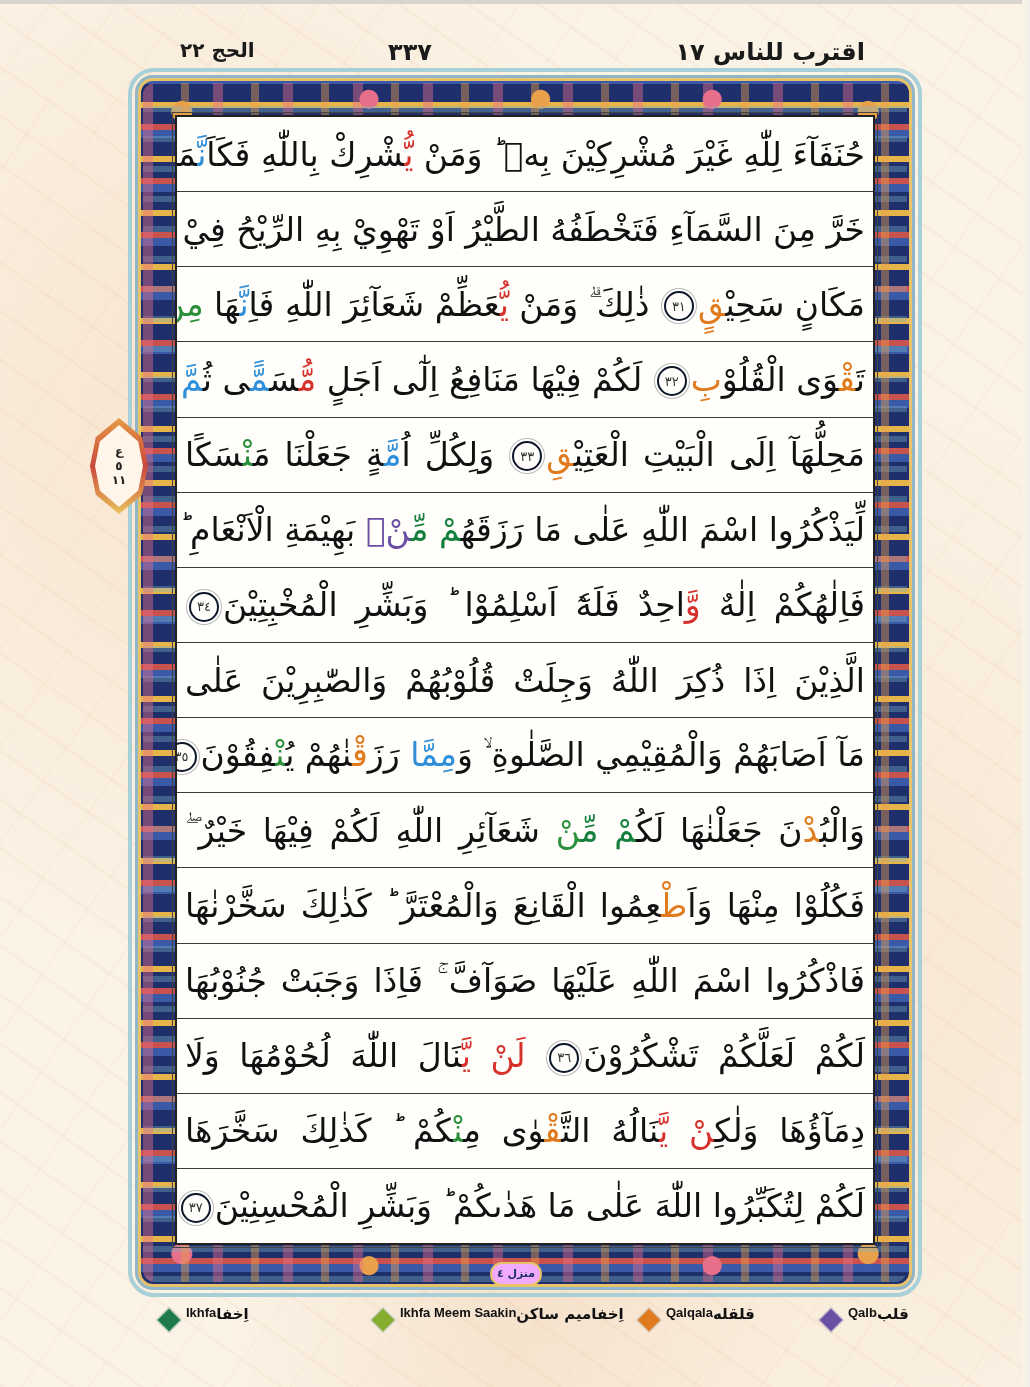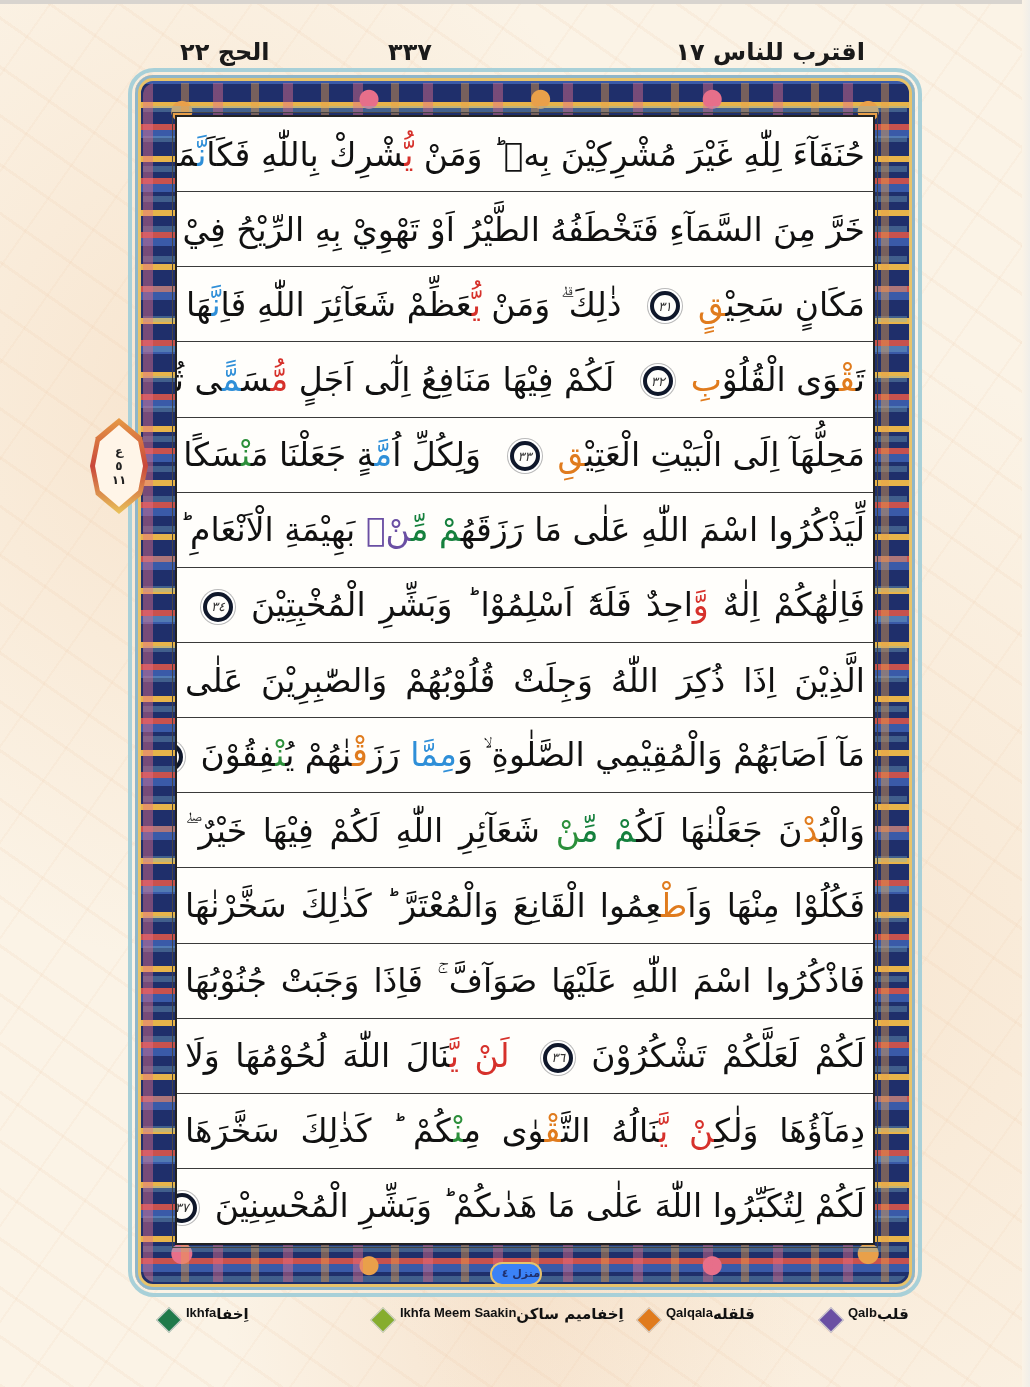--- a/index.html
+++ b/index.html
@@ -19,21 +19,21 @@
     .right-shadow { position:absolute; right:0; top:0; width:8px; height:1387px; background:linear-gradient(90deg,#fbf3e6,#f0eee9); }
 
     
     .header { position:absolute; top:38px; left:0; width:1030px; height:40px; }
     .hdr-left, .hdr-center, .hdr-right {
       position:absolute; top:0; font-family:"DejaVu Sans", sans-serif; color:#1a1a1a;
       direction: rtl;
     }
     .hdr-right { right:165px; font-size:24px; font-weight:bold; }
     .hdr-center { left:0; width:820px; text-align:center; font-size:24px; font-weight:bold; direction:ltr; }
-    .hdr-left { left:180px; font-size:24px; font-weight:bold; }
+    .hdr-left { left:180px; font-size:20px; font-weight:bold; }
 
     
     .frame {
       position:absolute; left:135px; top:75px; width:780px; height:1215px;
       border-radius: 18px;
       background:
         radial-gradient(circle at 6% 3%, #e9a04a 0 10px, transparent 11px),
         radial-gradient(circle at 30% 2%, #e76f8a 0 9px, transparent 10px),
         radial-gradient(circle at 52% 2%, #e9a04a 0 9px, transparent 10px),
         radial-gradient(circle at 74% 2%, #e76f8a 0 9px, transparent 10px),
@@ -68,23 +68,23 @@
       flex:1; display:flex; align-items:center; justify-content:space-between;
       direction: rtl; padding: 0 8px;
       border-bottom:1.5px solid #3a3a3a;
       font-family:"DejaVu Sans", sans-serif; font-size:33px; line-height:1; color:#111;
       white-space:nowrap; overflow:hidden;
     }
     .line:last-child { border-bottom:none; }
     .line .txt { display:inline-block; width:100%; text-align:justify; text-align-last:justify; }
     .ayah {
       display:inline-flex; align-items:center; justify-content:center;
-      width:30px; height:30px; margin:0 18px; border-radius:50%;
-      border:4px solid #0f172a; box-shadow:0 0 0 2px #fff, 0 0 0 3px #b9b9b9;
-      font-size:13px; color:#333; vertical-align:middle;font-style:italic;
+      width:30px; height:30px; margin:0 4px; border-radius:50%;
+      border:2px solid #0f172a; box-shadow:0 0 0 2px #fff, 0 0 0 3px #b9b9b9;
+      font-size:13px; color:#333; vertical-align:middle;
     }
     .c-red { color:#d6312b; }
     .c-blue { color:#2f8fd8; }
     .c-orange { color:#e07b1d; }
     .c-green { color:#2c8f3a; }
     .c-purple { color:#6a4fa3; }
     .c-pink { color:#15803d; }
 
     
     .ruku {
@@ -96,22 +96,22 @@
     }
     .ruku-border {
       position:absolute; left:90px; top:418px; width:58px; height:96px;
       background:linear-gradient(180deg,#e69a45,#c9473b,#e9c35a);
       clip-path: polygon(50% 0, 70% 10%, 90% 20%, 100% 50%, 90% 80%, 70% 90%, 50% 100%, 30% 90%, 10% 80%, 0 50%, 10% 20%, 30% 10%);
     }
 
     
     .manzil {
       position:absolute; left:490px; top:1262px; width:52px; height:24px;
-      background:#3b82f6; border:2px solid #e8c36a; border-radius:12px;
-      font-size:11px; font-weight:bold; color:#1f2f6b; line-height:20px;
+      background:#f0abfc; border:2px solid #e8c36a; border-radius:12px;
+      font-size:11px; font-weight:bold; color:#1f2f6b; text-align:center; line-height:20px;
       direction:rtl;
     }
 
     
     .legend { position:absolute; top:1305px; left:0; width:1030px; height:60px; }
     .legend-item { position:absolute; top:0; display:flex; align-items:flex-start; }
     .diamond { width:18px; height:18px; transform:rotate(45deg); margin:6px 8px 0 4px; border:1.5px solid #cfcfcf; }
     .legend-text { display:flex; flex-direction:row; }
     .legend-en { font-family:"Liberation Sans", sans-serif; font-size:13px; font-weight:bold; color:#111; }
     .legend-ar { font-family:"DejaVu Sans", sans-serif; font-size:15px; font-weight:bold; color:#111; direction:rtl; text-align:left; }

